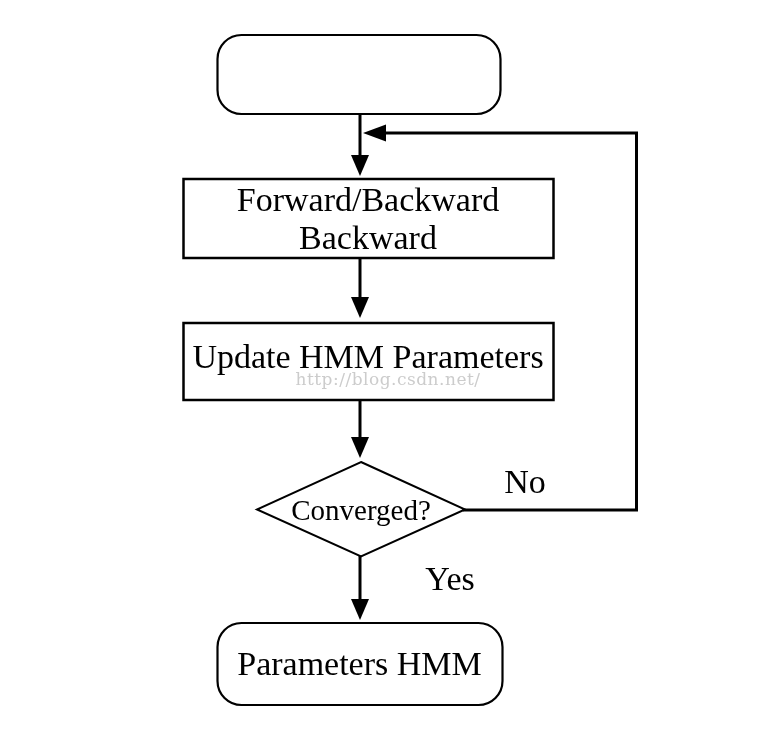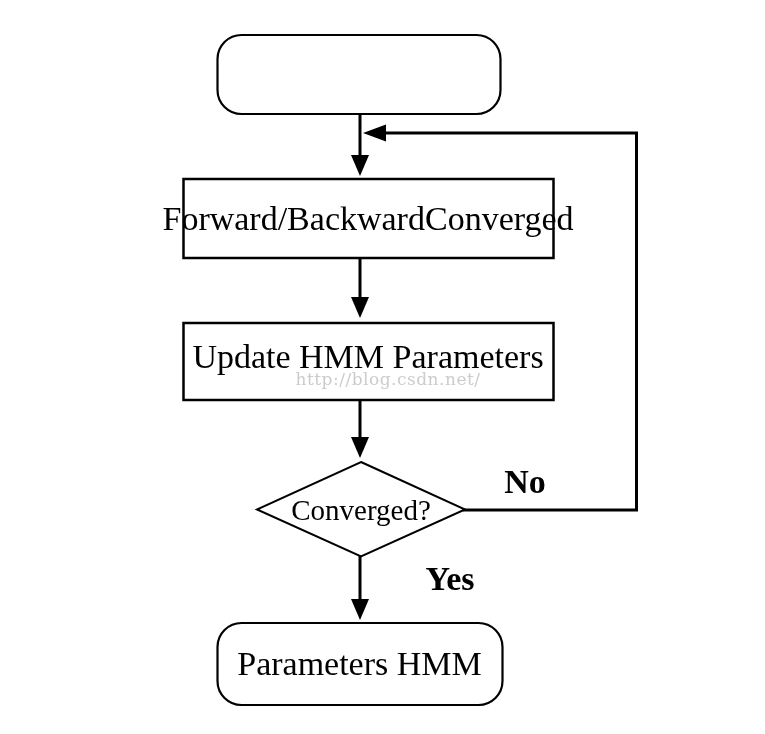--- a/index.html
+++ b/index.html
@@ -26,31 +26,30 @@
     display: flex;
     align-items: center;
     justify-content: center;
     text-align: center;
     font-size: 34px;
     line-height: 38px;
     color: #000000;
     white-space: pre-line;
   }
   .label-initial     { left: 217px; top: 35px;  width: 283px; height: 79px; }
-  .label-forward     { left: 183px; top: 179px; width: 370px; height: 79px; flex-direction: row; }
+  .label-forward     { left: 183px; top: 179px; width: 370px; height: 79px; flex-direction: column; }
   .label-update      { left: 183px; top: 323px; width: 370px; height: 68px; }
   .label-converged   { left: 257px; top: 462px; width: 208px; height: 95px; font-size: 29px; }
   .label-estimated   { left: 217px; top: 623px; width: 285px; height: 82px; }
   .edge-label {
     position: absolute;
     font-size: 34px;
     line-height: 38px;
     color: #000000;
     text-align: center;
-    font-weight: bold;
   }
   .edge-label-no  { left: 493px; top: 463px; width: 64px; height: 38px; }
   .edge-label-yes { left: 382px; top: 560px; width: 64px; height: 38px; margin-left: 36px; }
   .watermark {
     position: absolute;
     left: 278px;
     top: 369px;
     width: 220px;
     text-align: center;
     font-family: "DejaVu Serif", serif;
@@ -92,21 +91,21 @@
     <polygon points="361,462 465,509.5 361,556.5 257,509.5" fill="#ffffff" stroke="#000000" stroke-width="2"></polygon>
 
     <rect x="217.5" y="623" width="285" height="82" rx="24" ry="24" fill="#ffffff" stroke="#000000" stroke-width="2.2"></rect>
   </svg>
 
   <div class="watermark">http://blog.csdn.net/</div>
 
 
   <div class="node-label label-forward">
     <span>Forward/Backward</span>
-    <span>Converged</span>
+    <span>Backward</span>
   </div>
 
   <div class="node-label label-update">Update HMM Parameters</div>
 
   <div class="node-label label-converged">Converged?</div>
 
   <div class="node-label label-estimated">Parameters HMM</div>
 
   <div class="edge-label edge-label-no">No</div>
 

